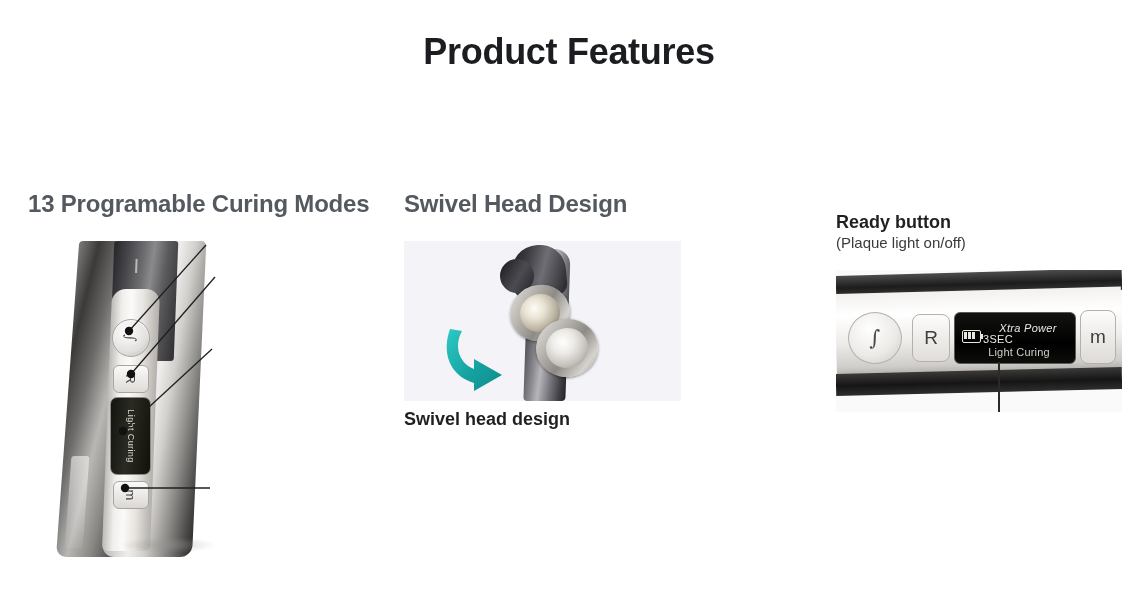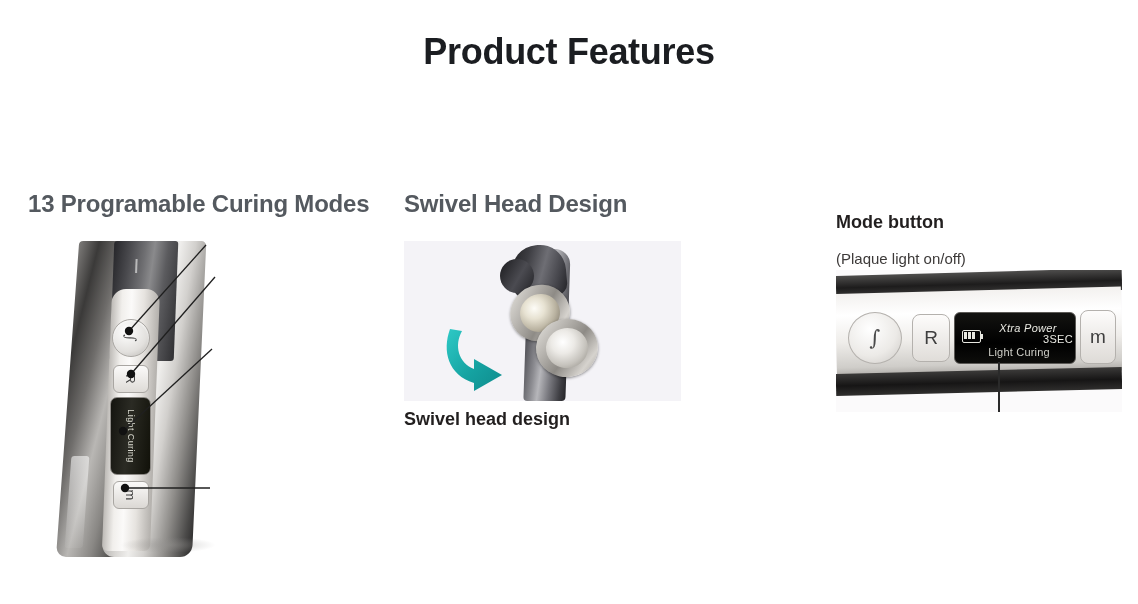--- a/index.html
+++ b/index.html
@@ -147,21 +147,21 @@
     background:radial-gradient(circle at 40% 34%,#fdfcf7 0%,#e7e2d2 30%,#b9b2a0 62%,#6d675b 100%);
   }
   .lens-a{left:106px;top:44px;width:60px;height:56px;transform:rotate(-18deg);}
   .lens-b{left:132px;top:78px;width:62px;height:58px;transform:rotate(-8deg);}
   .lens-b .lens-inner{
     background:radial-gradient(circle at 42% 34%,#ffffff 0%,#eceae6 32%,#c6c3bd 64%,#8a867f 100%);
   }
   .sw-arrow{position:absolute;left:36px;top:84px;width:96px;height:66px;}
   .fig2-cap{position:absolute;left:0;top:168px;width:290px;}
   .cap-title{font-size:18px;font-weight:bold;color:#221f1f;line-height:1.15;}
-  .cap-sub{font-size:15px;color:#3d3a39;line-height:1.25;margin-top:17px;}
+  .cap-sub{font-size:15px;color:#3d3a39;line-height:1.25;margin-top:1px;}
 
   
   .fig3{width:290px;height:215px;}
   .fig3-cap{position:absolute;left:2px;top:0px;width:290px;}
   .fig3-panel{
     position:absolute;left:2px;top:58px;width:286px;height:142px;
     background:#fbfafb;overflow:hidden;
   }
   .h-dark-top{
     position:absolute;left:0;top:6px;width:286px;height:22px;
@@ -204,21 +204,21 @@
     background:repeating-linear-gradient(90deg,#e7e7e0 0,#e7e7e0 3px,#000 3px,#000 4px);
   }
   .h-batt:after{
     content:"";position:absolute;right:-3.4px;top:3px;width:2px;height:5px;background:#e7e7e0;
   }
   .h-l1{
     position:absolute;left:28px;top:9px;width:90px;text-align:center;
     font-size:11px;color:#e9e9e2;letter-spacing:.3px;white-space:nowrap;font-style:italic;
   }
   .h-l2{
-    position:absolute;left:28px;top:20px;width:90px;text-align:right;
+    position:absolute;left:28px;top:20px;width:90px;text-align:left;
     font-size:11px;color:#e9e9e2;letter-spacing:.3px;white-space:nowrap;
   }
   .h-l3{
     position:absolute;left:10px;top:33px;width:108px;text-align:center;
     font-size:11px;color:#cfcfc8;letter-spacing:.2px;white-space:nowrap;
   }
   .h-btn-m{
     position:absolute;left:244px;top:40px;width:34px;height:52px;border-radius:8px;
     background:linear-gradient(180deg,#fdfcfb,#dedbd7);
     border:1.2px solid #b4b1ad;display:flex;align-items:center;justify-content:center;
@@ -303,21 +303,21 @@
       <div class="fig2-cap">
         <div class="cap-title">Swivel head design</div>
       </div>
     </div>
   </div>
 
   <div class="col col-3">
 
     <div class="figure fig3">
       <div class="fig3-cap">
-        <div class="cap-title">Mode button</div>
+        <div class="cap-title">Ready button</div>
         <div class="cap-sub">(Plaque light on/off)</div>
       </div>
 
       <div class="fig3-panel">
         <div class="h-dark-top"></div>
         <div class="h-silver"></div>
         <div class="h-dark-bot"></div>
 
         <div class="h-btn-j">∫</div>
         <div class="h-btn-r">R</div>

